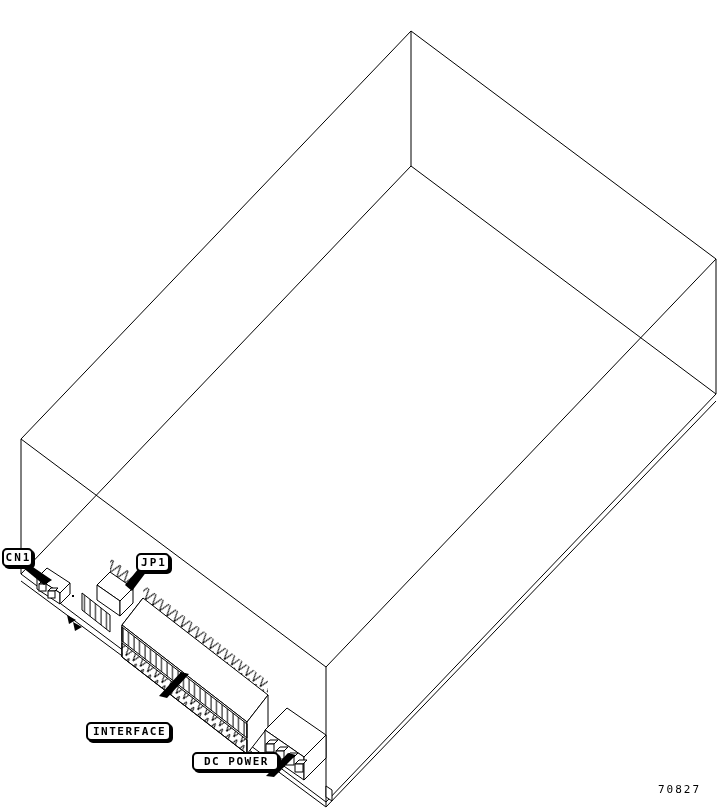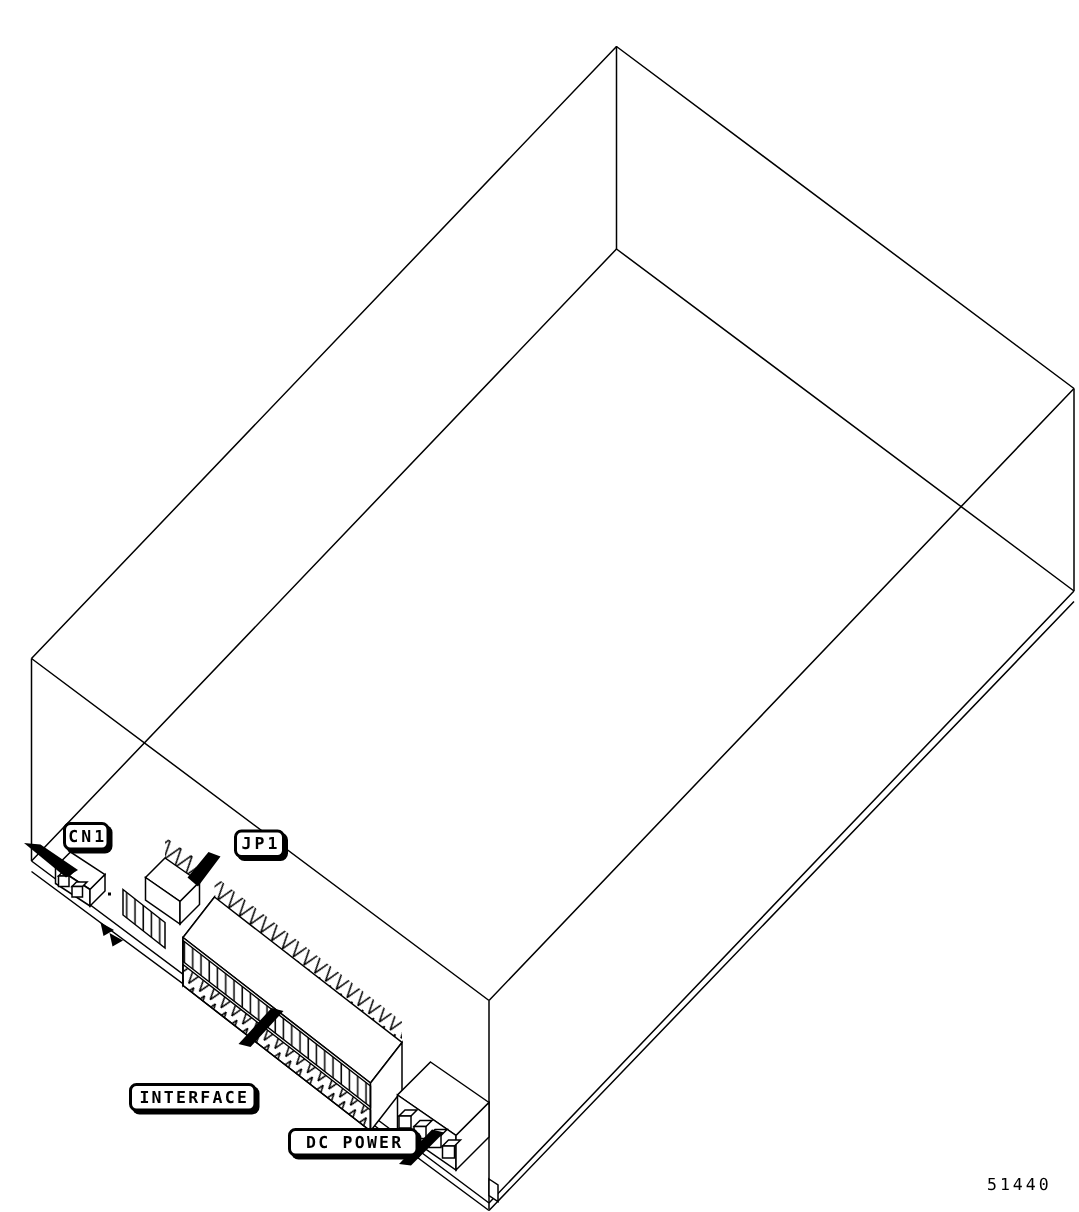--- a/index.html
+++ b/index.html
@@ -17,22 +17,22 @@
     background:#ffffff;
     border:2px solid #000;
     border-radius:5px;
     box-shadow:2px 2px 0 #000;
     display:flex;align-items:center;justify-content:center;
     font-family:"DejaVu Sans Mono", monospace;
     font-size:11px;font-weight:bold;letter-spacing:2px;
     color:#000;white-space:nowrap;
     text-indent:2px; 
   }
-  .callout.cn1{left:2px;top:548px;width:31px;height:19px;margin-left:40px;}
-  .callout.jp1{left:136px;top:553px;width:34px;height:19px;margin-left:20px;}
+  .callout.cn1{left:2px;top:548px;width:31px;height:19px;}
+  .callout.jp1{left:136px;top:553px;width:34px;height:19px;}
   .callout.interface{left:86px;top:722px;width:85px;height:19px;letter-spacing:1.5px;}
   .callout.dcpower{left:192px;top:752px;width:87px;height:19px;letter-spacing:1.5px;}
   .figure-code{
     position:absolute;left:658px;top:783px;
     font-family:"DejaVu Sans Mono", monospace;
     font-size:11px;letter-spacing:2px;color:#000;
   }
 </style>
 </head>
 <body>
@@ -113,14 +113,14 @@
       <polygon points="159,696 167,698 189,674 181,672"></polygon>
       <polygon points="266,776 274,777 296,755 288,753"></polygon>
     </g>
   </svg>
 
   <div class="callout cn1">CN1</div>
   <div class="callout jp1">JP1</div>
   <div class="callout interface">INTERFACE</div>
   <div class="callout dcpower">DC POWER</div>
 
-  <div class="figure-code">51440</div>
+  <div class="figure-code">70827</div>
 </div>
 
 </body></html>

